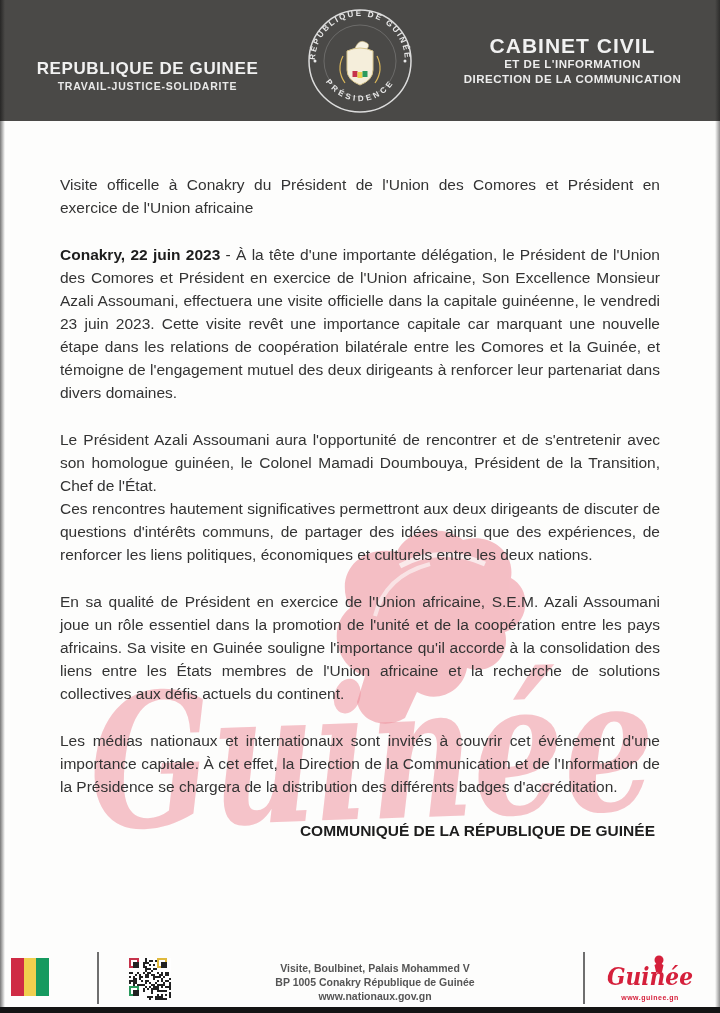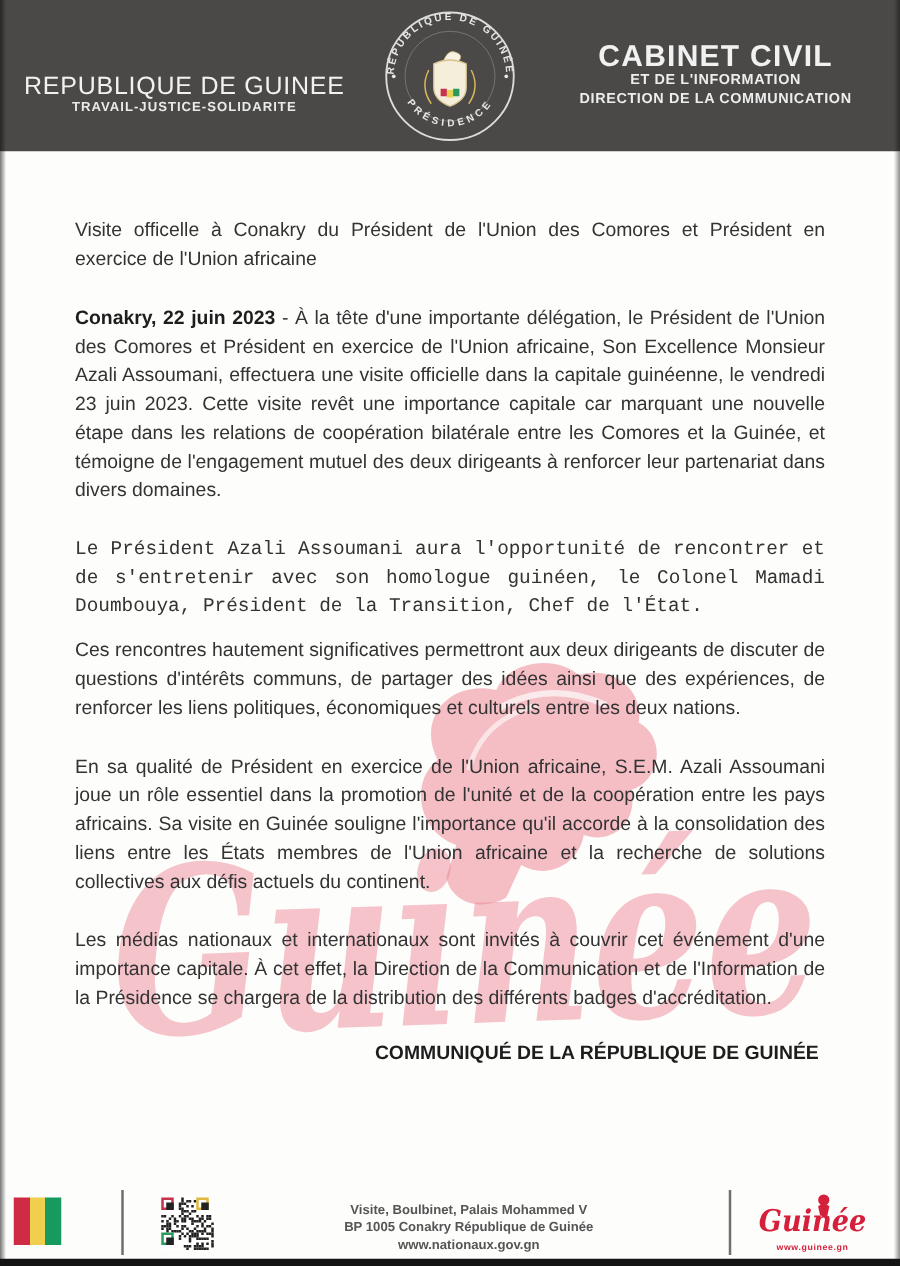--- a/index.html
+++ b/index.html
@@ -7,35 +7,35 @@
     position:relative;width:720px;height:1013px;margin:0 auto;
     background:#fdfdfc;overflow:hidden;
     font-family:"Liberation Sans","DejaVu Sans",sans-serif;
   }
   
   .topbar{
     position:absolute;top:0;left:0;right:0;height:121px;
     background:#4a4947;display:flex;align-items:center;
   }
   .topbar .side{flex:1;text-align:center;color:#f1f1f1;}
-  .h-title{font-size:20px;font-weight:400;letter-spacing:.6px;line-height:20px;margin-top:31px;}
+  .h-title{font-size:17px;font-weight:700;letter-spacing:.6px;line-height:20px;margin-top:31px;}
   .h-sub{font-size:10.5px;font-weight:700;letter-spacing:.8px;line-height:14px;color:#e9e9e9;}
-  .h-title-lg{font-size:24px;font-weight:800;letter-spacing:1px;line-height:22px;}
+  .h-title-lg{font-size:21px;font-weight:800;letter-spacing:1px;line-height:22px;}
   .h-sub-lg{font-size:11.5px;font-weight:700;letter-spacing:.5px;line-height:15px;color:#ededed;}
   .sealbox{width:130px;display:flex;justify-content:center;align-items:center;}
   
   .doc{position:relative;padding:52px 60px 0 60px;}
   .title{
     margin:0 0 22px 0;text-align:center;font-size:20px;font-weight:800;
     letter-spacing:.4px;color:#1d1d1d;
   }
   .subject,.para{
     margin:0 0 24px 0;text-align:justify;font-size:15.5px;line-height:23px;color:#333;
   }
-  .para.tight{margin-bottom:12px;font-family:Liberation Mono, monospace;}
+  .para.tight{margin-bottom:0;}
   .para b{color:#1d1d1d;}
   .signature{
     margin:24px 5px 0 0;text-align:right;font-size:15.5px;font-weight:800;color:#1d1d1d;
   }
   
   .watermark{
     position:absolute;left:50px;top:400px;width:620px;height:330px;
     pointer-events:none;z-index:0;
   }
   .doc > *:not(.watermark){position:relative;z-index:1;}

